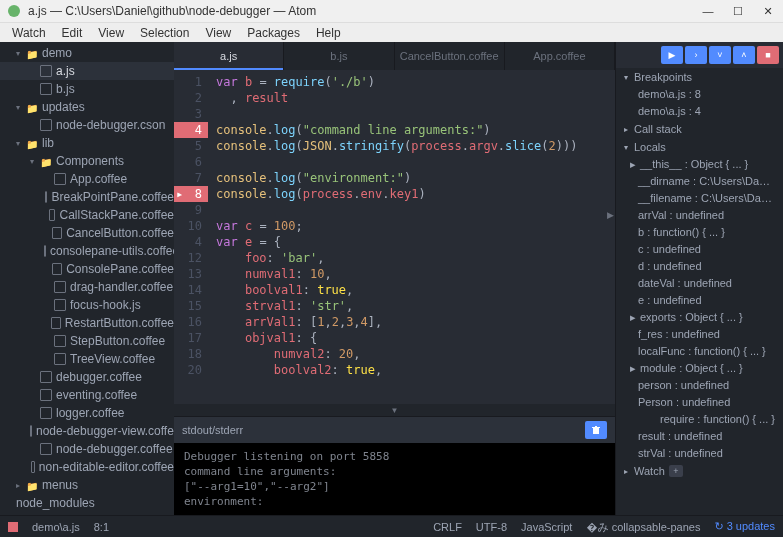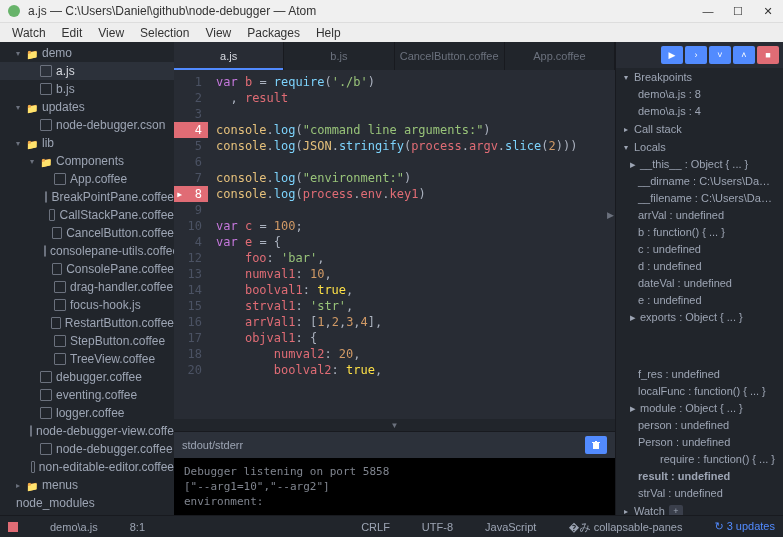--- a/index.html
+++ b/index.html
@@ -53,21 +53,21 @@
   .debugger { width: 168px; background: #21252b; border-left: 1px solid #181a1f; display: flex; flex-direction: column; font-size: 11px; overflow: hidden; }
   .dbg-controls { display: flex; padding: 4px; gap: 2px; justify-content: flex-end; background: #282c34; }
   .dbg-btn { width: 22px; height: 18px; background: #528bff; display: flex; align-items: center; justify-content: center; color: #fff; border-radius: 2px; font-size: 9px; }
   .dbg-btn.stop { background: #e06c75; }
   .dbg-section { padding: 3px 8px; color: #9da5b4; display: flex; align-items: center; }
   .dbg-section .chev { width: 10px; font-size: 8px; }
   .dbg-item { padding: 1px 8px 1px 22px; color: #9da5b4; white-space: nowrap; overflow: hidden; text-overflow: ellipsis; line-height: 15px; }
   .add-btn { width: 14px; height: 12px; background: #3a3f4b; color: #9da5b4; display: inline-flex; align-items: center; justify-content: center; margin-left: 4px; border-radius: 2px; font-size: 9px; }
   .vslider { position: absolute; right: 168px; top: 200px; width: 8px; height: 30px; color: #6b717d; font-size: 9px; display: flex; align-items: center; }
   
-  .statusbar { height: 22px; background: #21252b; border-top: 1px solid #181a1f; display: flex; align-items: center; padding: 0 8px; font-size: 11px; color: #9da5b4; gap: 32px; }
+  .statusbar { height: 22px; background: #21252b; border-top: 1px solid #181a1f; display: flex; align-items: center; padding: 0 8px; font-size: 11px; color: #9da5b4; gap: 14px; }
   .statusbar .spacer { flex: 1; }
   .status-err { width: 10px; height: 10px; background: #e06c75; }
   .status-link { color: #528bff; }
 </style>
 </head>
 <body>
 
 <div class="titlebar">
   <svg class="titlebar-icon" viewBox="0 0 16 16">
       <circle cx="8" cy="8" r="6" fill="#67b36a"></circle>
@@ -279,20 +279,21 @@
       <div class="out-head">
         <div class="out-title">stdout/stderr</div>
         <div class="trash">
           <svg width="10" height="10" viewBox="0 0 10 10">
               <path d="M2 3h6v6H2z M1 2h8v1H1z M4 1h2v1H4z" fill="#fff"></path>
             </svg>
         </div>
       </div>
       <div class="out-body" id="outbody">
           <div>Debugger listening on port 5858</div>
+          <div>command line arguments:</div>
           <div>["--arg1=10","--arg2"]</div>
           <div>environment:</div>
         </div>
     </div>
   </div>
 
   <div class="debugger">
     <div class="dbg-controls">
       <div class="dbg-btn">▶</div>
       <div class="dbg-btn">›</div>
@@ -320,27 +321,27 @@
         <div class="dbg-item" style="padding-left: 14px;"><span class="chev" style="display:inline-block;width:10px">▸</span>__this__ : Object { ... }</div>
         <div class="dbg-item" style="padding-left: 22px;">__dirname : C:\Users\Daniel\github\</div>
         <div class="dbg-item" style="padding-left: 22px;">__filename : C:\Users\Daniel\github\</div>
         <div class="dbg-item" style="padding-left: 22px;">arrVal : undefined</div>
         <div class="dbg-item" style="padding-left: 22px;">b : function() { ... }</div>
         <div class="dbg-item" style="padding-left: 22px;">c : undefined</div>
         <div class="dbg-item" style="padding-left: 22px;">d : undefined</div>
         <div class="dbg-item" style="padding-left: 22px;">dateVal : undefined</div>
         <div class="dbg-item" style="padding-left: 22px;">e : undefined</div>
         <div class="dbg-item" style="padding-left: 14px;"><span class="chev" style="display:inline-block;width:10px">▸</span>exports : Object { ... }</div>
-        <div class="dbg-item" style="padding-left: 22px; margin-top: 40px;">f_res : undefined</div>
+        <div class="dbg-item" style="padding-left: 22px;">f_res : undefined</div>
         <div class="dbg-item" style="padding-left: 22px;">localFunc : function() { ... }</div>
         <div class="dbg-item" style="padding-left: 14px;"><span class="chev" style="display:inline-block;width:10px">▸</span>module : Object { ... }</div>
         <div class="dbg-item" style="padding-left: 22px;">person : undefined</div>
         <div class="dbg-item" style="padding-left: 22px;">Person : undefined</div>
         <div class="dbg-item" style="padding-left: 22px; text-align: right;">require : function() { ... }</div>
-        <div class="dbg-item" style="padding-left: 22px; font-weight: bold;">result : undefined</div>
+        <div class="dbg-item" style="padding-left: 22px;">result : undefined</div>
         <div class="dbg-item" style="padding-left: 22px;">strVal : undefined</div>
       </div>
     <div class="dbg-section">
         <span class="chev">▸</span>
         <span>Watch</span>
         <span class="add-btn">+</span>
       </div>
   </div>
   <div class="vslider">▶</div>
 </div>

